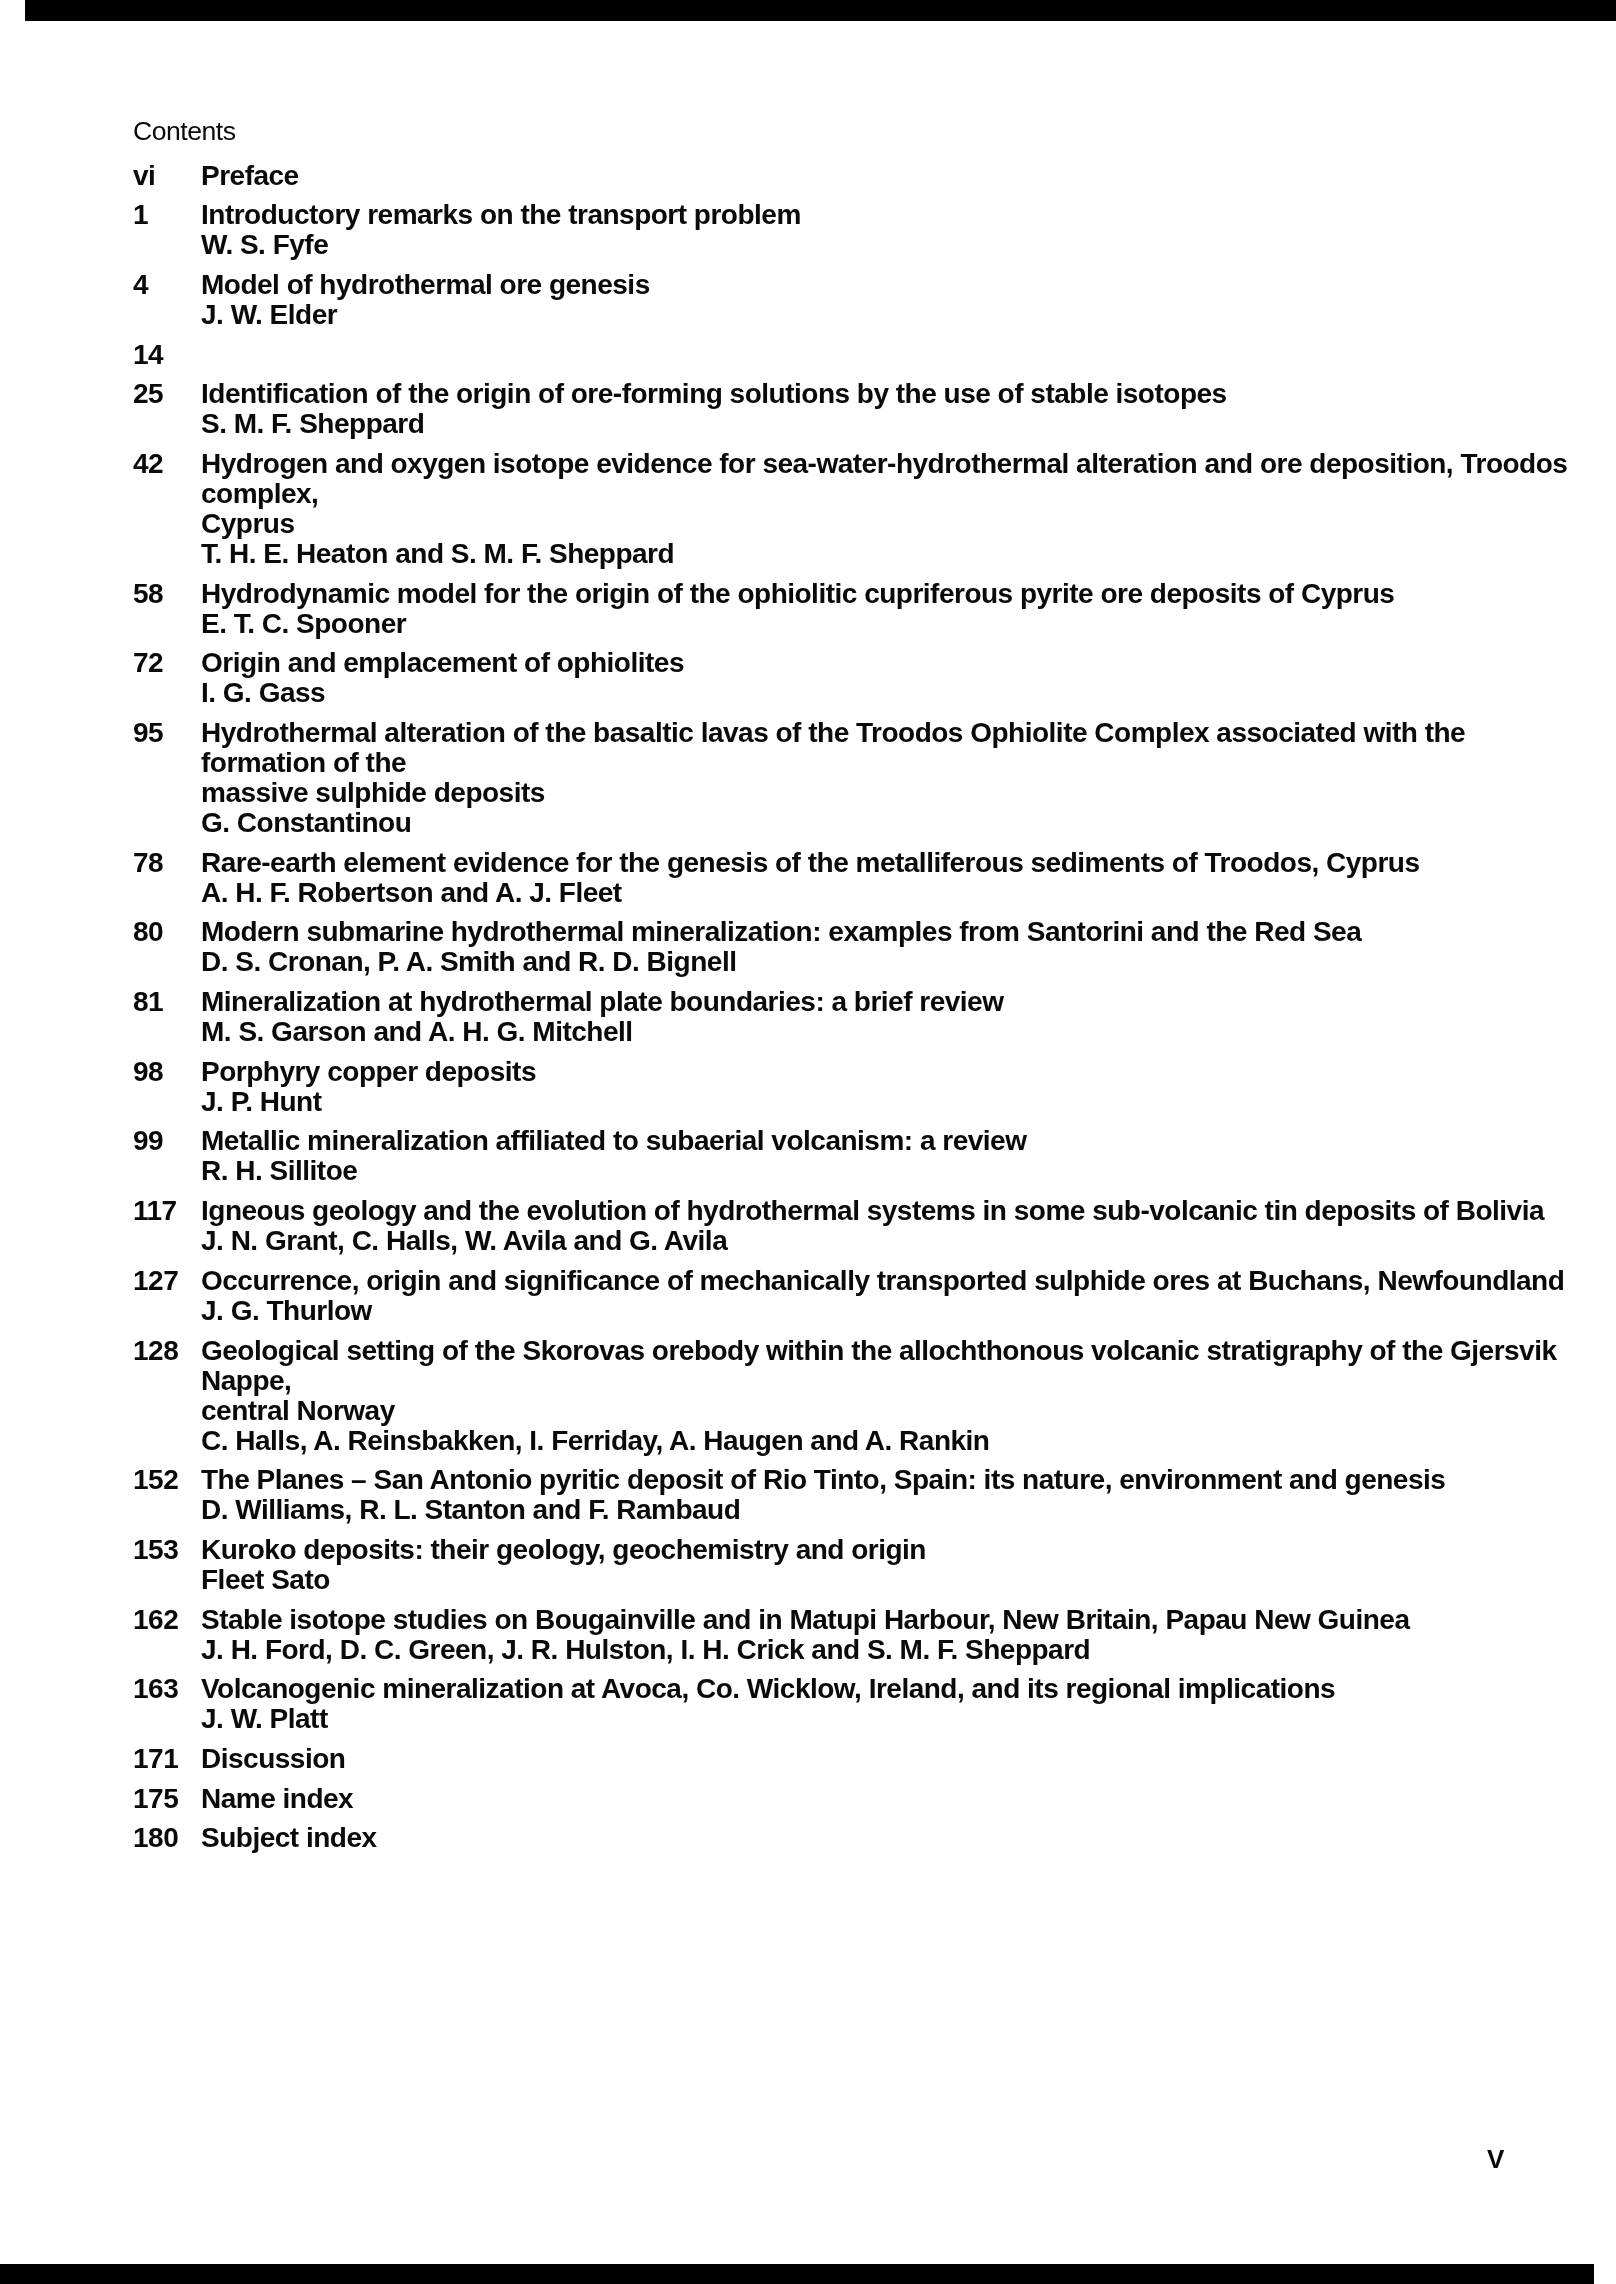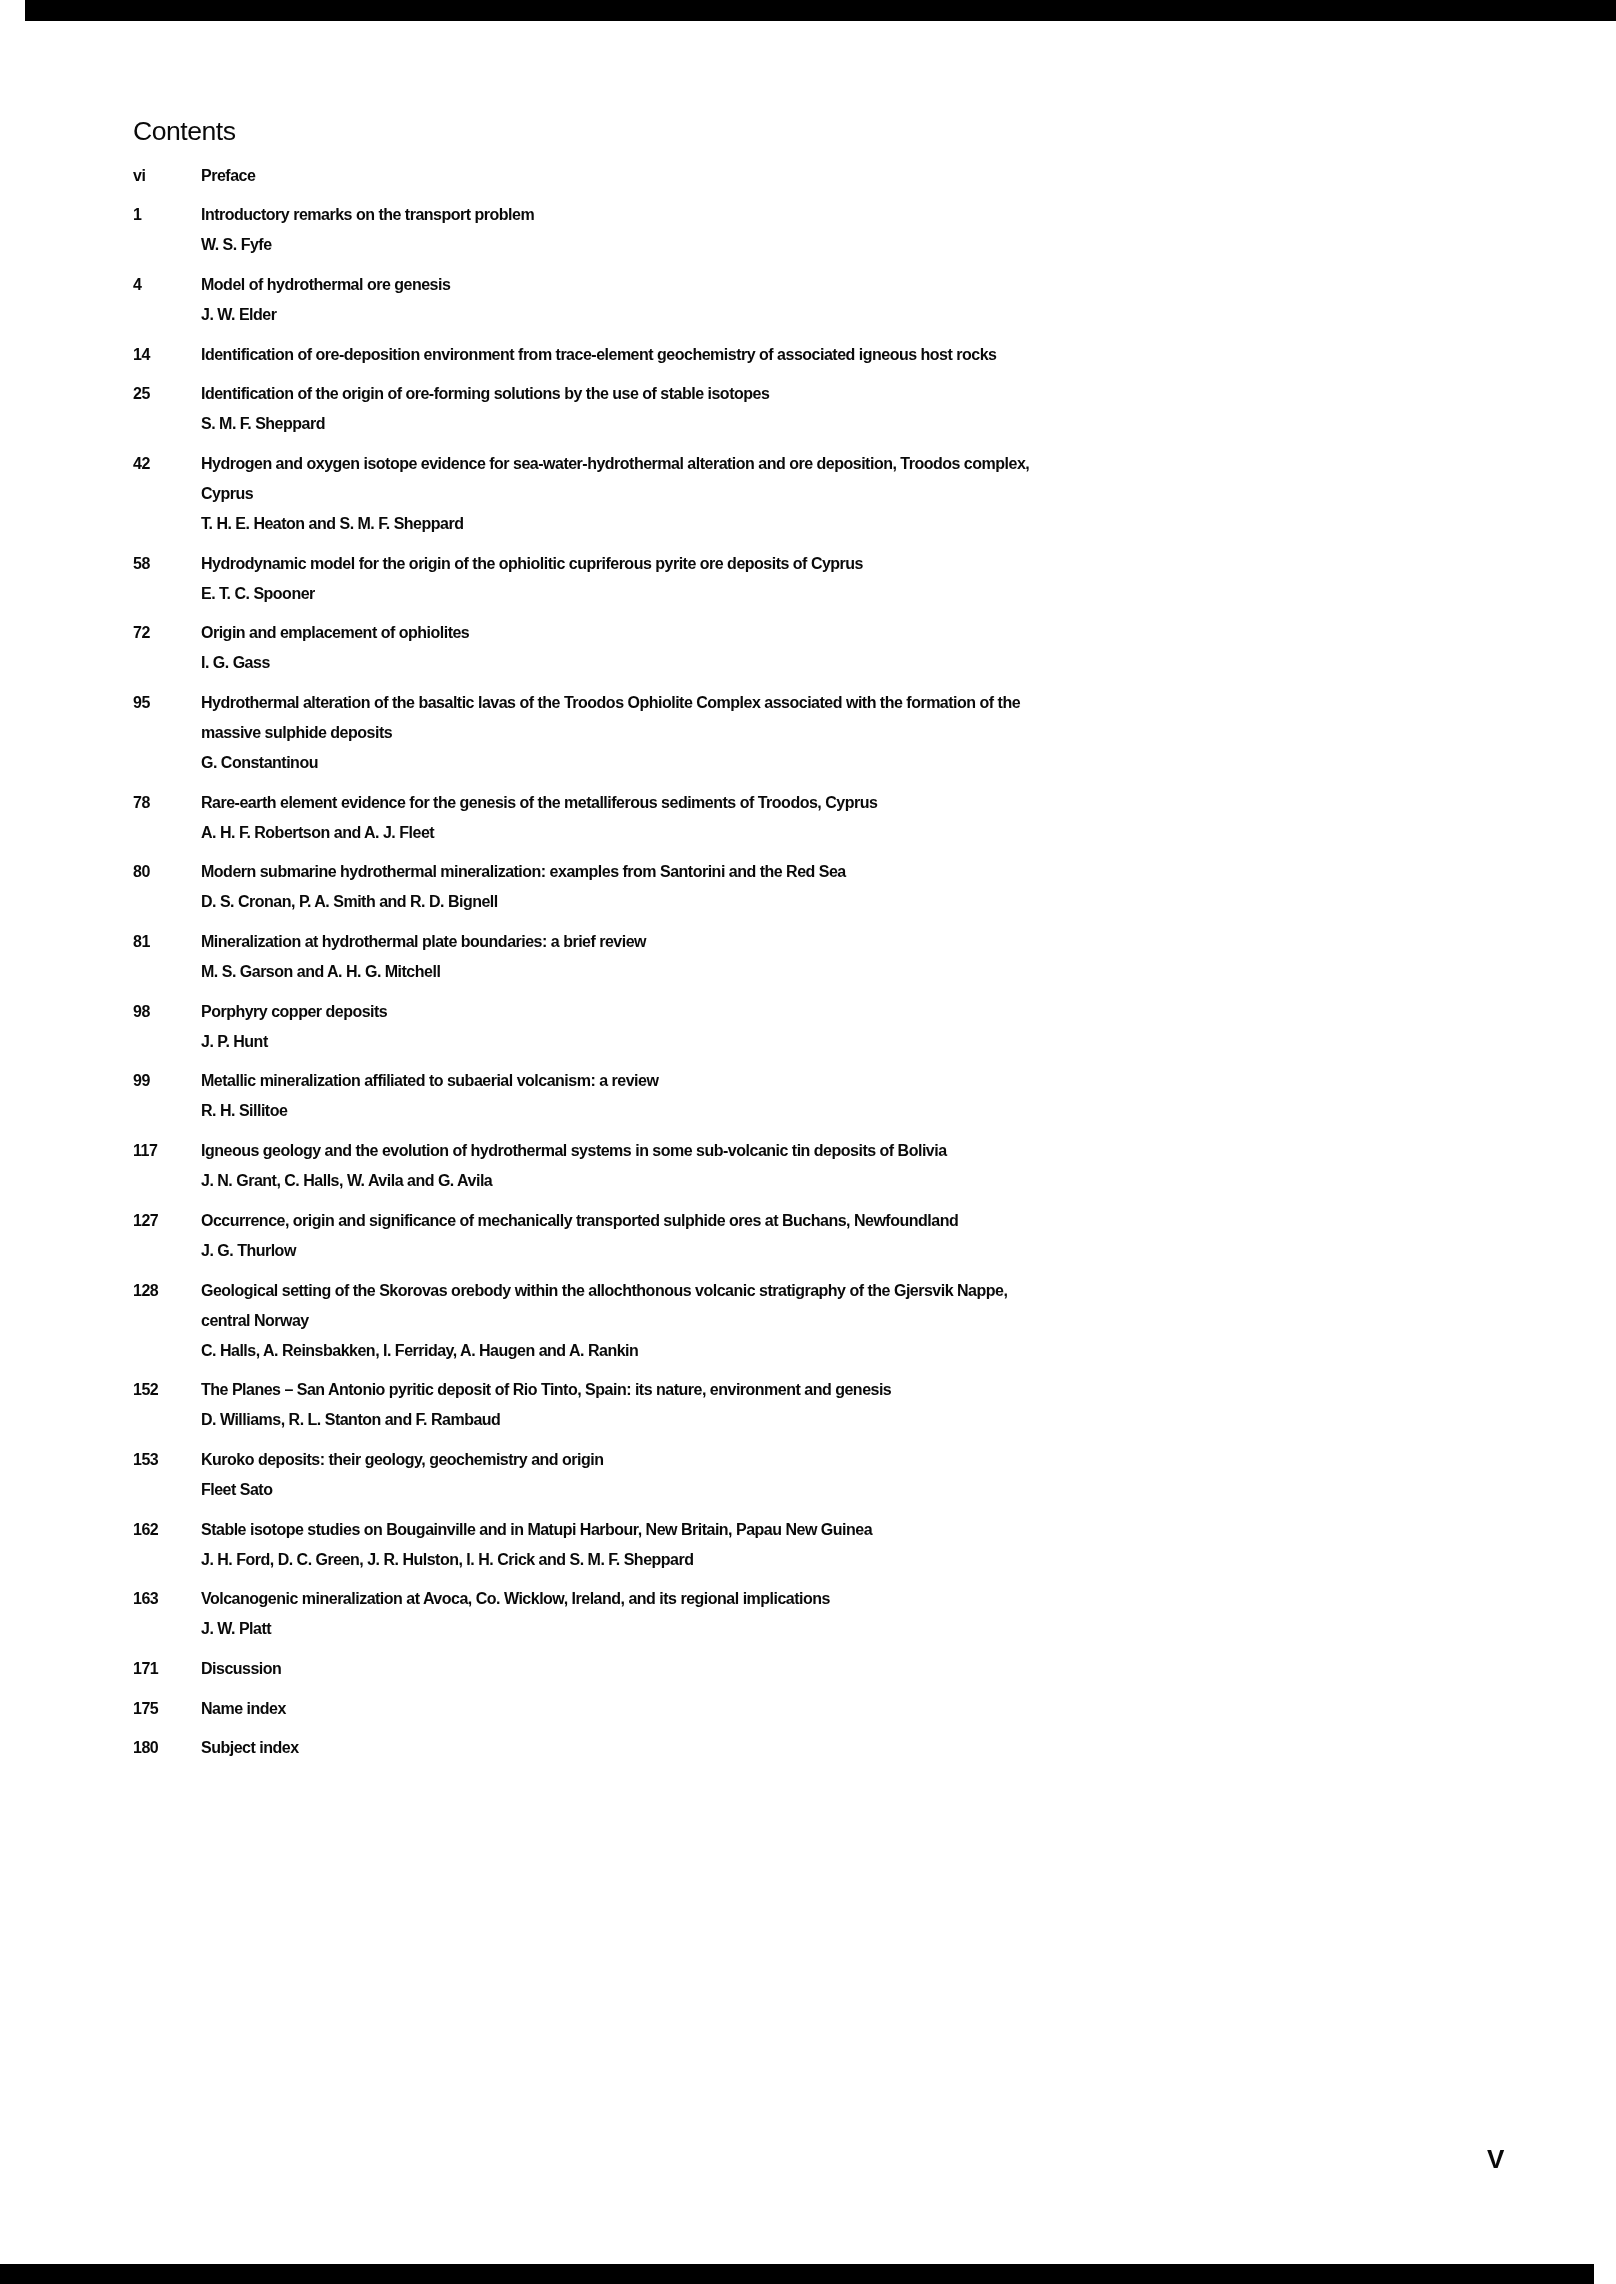--- a/index.html
+++ b/index.html
@@ -42,21 +42,21 @@
   }
   .heading {
     font-size: 26.6px;
     line-height: 28.5px;
     font-weight: 400;
     margin: 0 0 15px 0;
   }
   .entry {
     display: flex;
     margin-bottom: 9.7px;
-    font-size: 16px;
+    font-size: 28px;
     line-height: 30px;
     font-weight: 700;
   }
   .entry .num {
     flex: none;
     width: 68px;
   }
   .entry .body {
     width: 1395px;
   }
@@ -103,21 +103,20 @@
     <div class="num">4</div>
     <div class="body">
       <div class="title">Model of hydrothermal ore genesis</div>
       <div class="authors">J. W. Elder</div>
     </div>
   </div>
 
   <div class="entry">
     <div class="num">14</div>
     <div class="body">
-      <div class="title">Identification of ore-deposition environment from trace-element geochemistry of associated igneous host rocks</div>
     </div>
   </div>
 
   <div class="entry">
     <div class="num">25</div>
     <div class="body">
       <div class="title">Identification of the origin of ore-forming solutions by the use of stable isotopes</div>
       <div class="authors">S. M. F. Sheppard</div>
     </div>
   </div>

